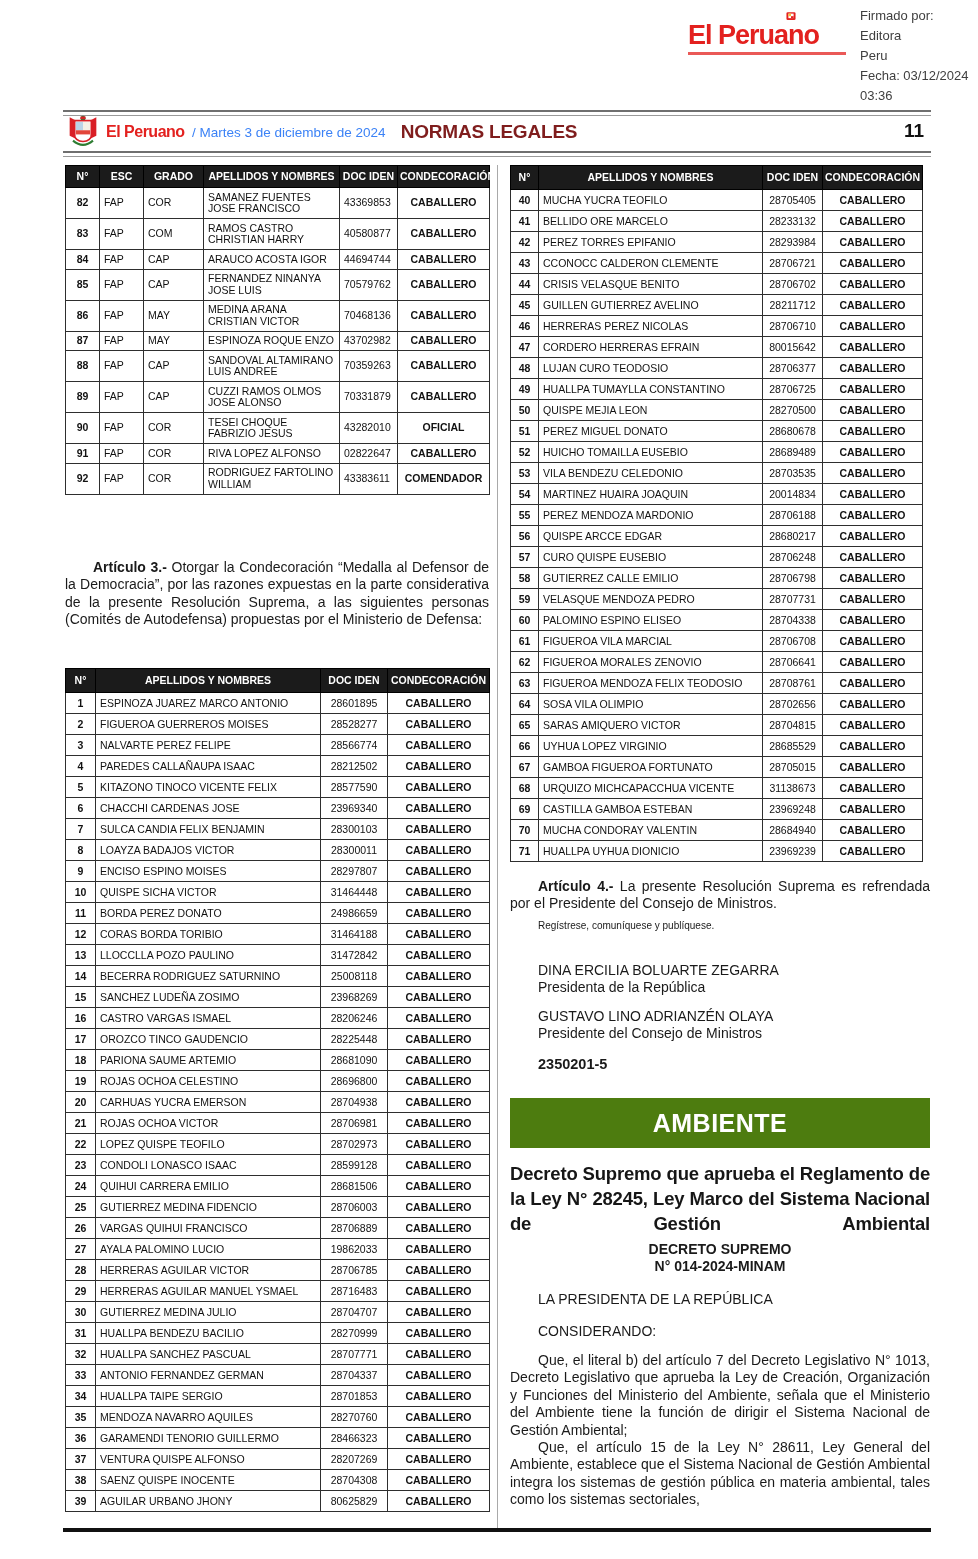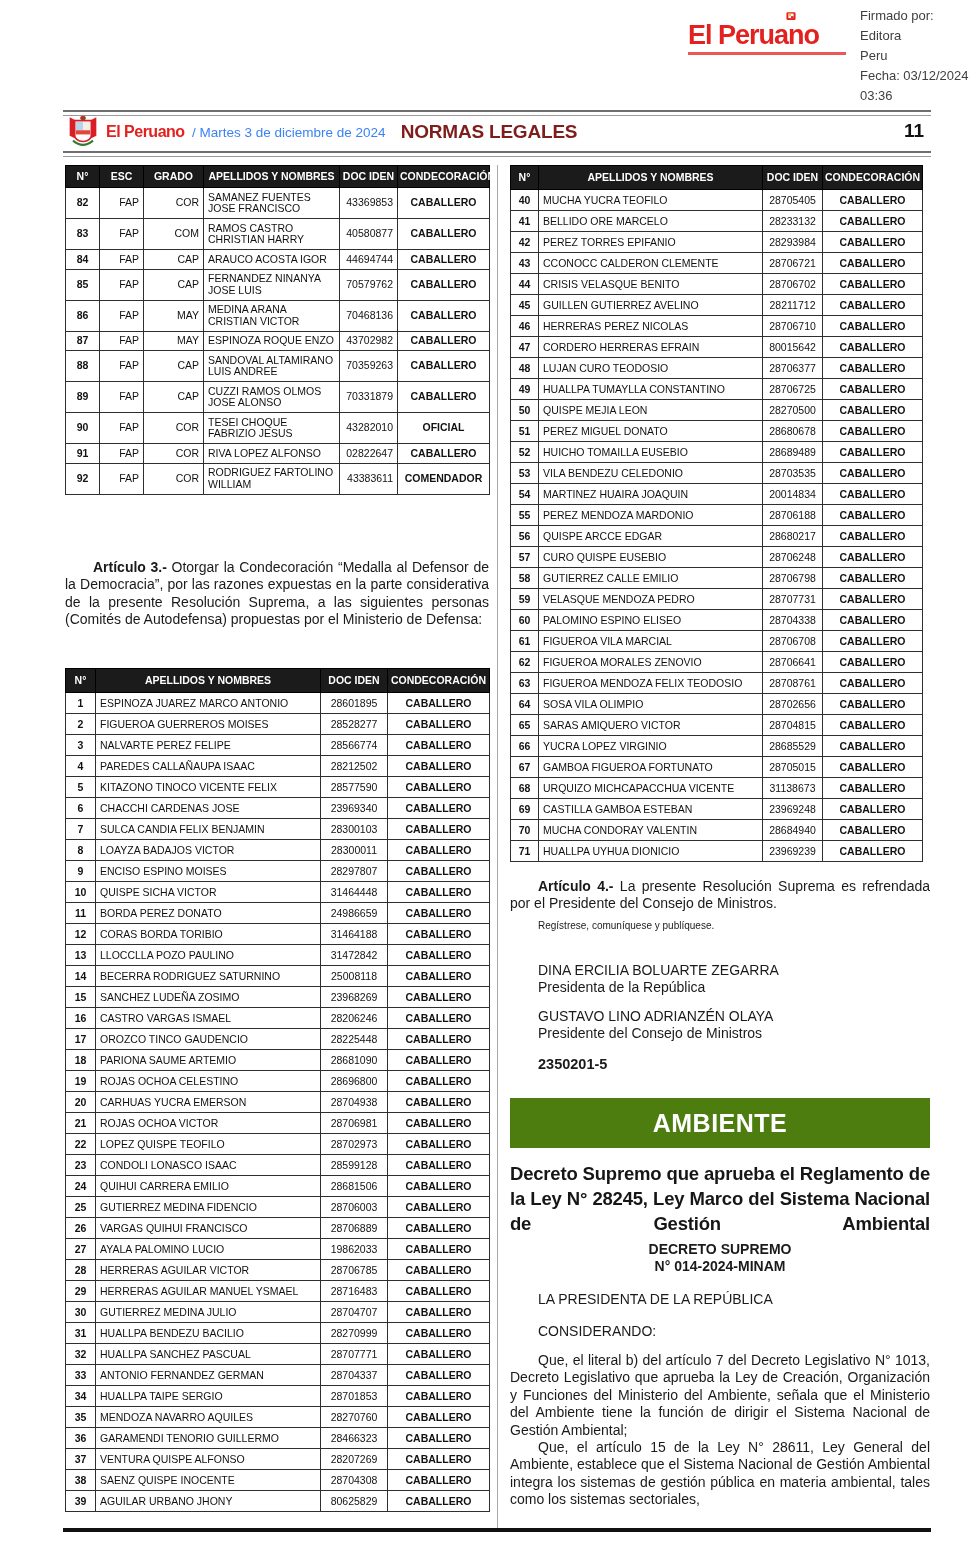--- a/index.html
+++ b/index.html
@@ -30,21 +30,21 @@
   .bottom-rule{position:absolute;left:63px;top:1528px;width:868px;height:4px;background:#111;}
 
   
   table.tbl{border-collapse:collapse;table-layout:fixed;font-size:10.5px;color:#111;}
   .tbl th{background:#1b1b1b;color:#fff;font-weight:bold;border:1px solid #000;
           padding:5px 2px;font-size:10.5px;line-height:11px;text-align:center;}
   .tbl td{border:1px solid #2e2e2e;padding:3.5px 4px;line-height:11.5px;vertical-align:middle;
           overflow:hidden;}
   .tbl{border:1.5px solid #000;}
   .tbl .c0{font-weight:bold;text-align:center;}
-  .fap .c1,.fap .c2,.fap .c4{text-align:right;}
+  .fap .c1,.fap .c2,.fap .c4{text-align:left;}
   .fap .c5{font-weight:bold;text-align:center;}
   .civil td{line-height:13px;padding:3.5px 4px;}
   .civil .c2{text-align:center;}
   .civil .c3{font-weight:bold;text-align:center;}
   .civil th{padding:6px 2px;}
 
   #fap-table{position:absolute;left:65px;top:165px;width:424px;}
   #civil-left{position:absolute;left:65px;top:668px;width:424px;}
   #civil-right{position:absolute;left:510px;top:165px;width:412px;}
 
@@ -649,21 +649,21 @@
           <td class="c3">CABALLERO</td>
         </tr>
         <tr>
           <td class="c0">65</td>
           <td class="c1">SARAS AMIQUERO VICTOR</td>
           <td class="c2">28704815</td>
           <td class="c3">CABALLERO</td>
         </tr>
         <tr>
           <td class="c0">66</td>
-          <td class="c1">YUCRA LOPEZ VIRGINIO</td>
+          <td class="c1">UYHUA LOPEZ VIRGINIO</td>
           <td class="c2">28685529</td>
           <td class="c3">CABALLERO</td>
         </tr>
         <tr>
           <td class="c0">67</td>
           <td class="c1">GAMBOA FIGUEROA FORTUNATO</td>
           <td class="c2">28705015</td>
           <td class="c3">CABALLERO</td>
         </tr>
         <tr>

